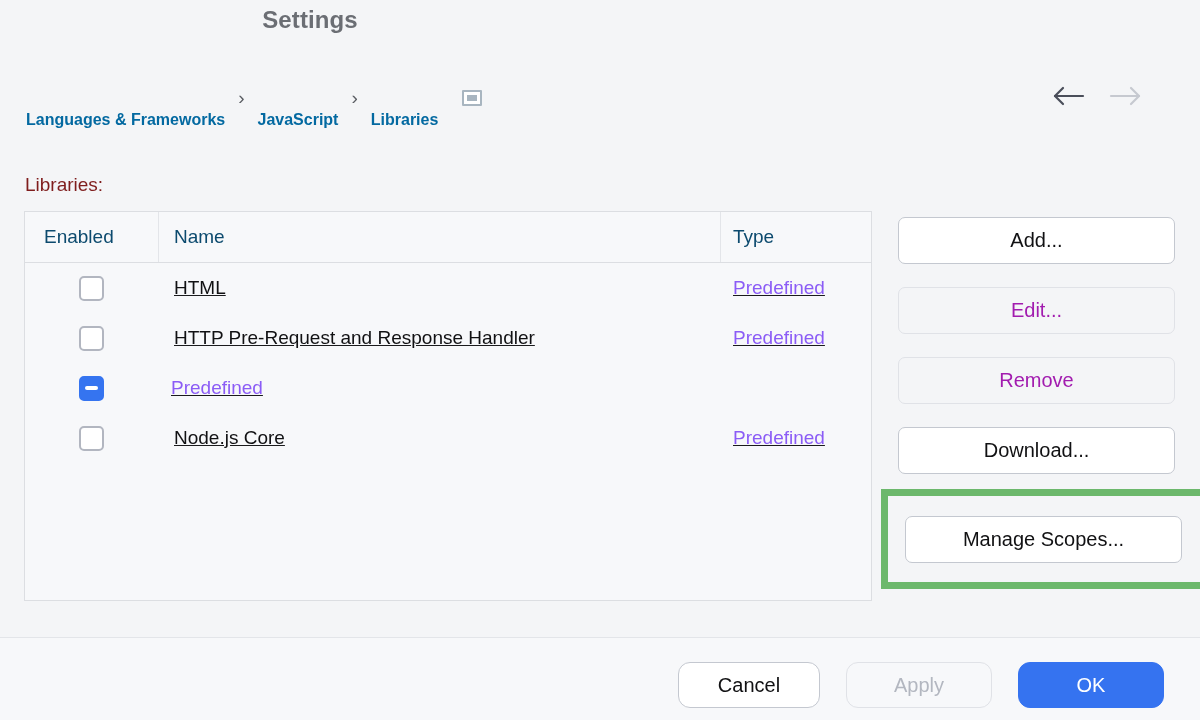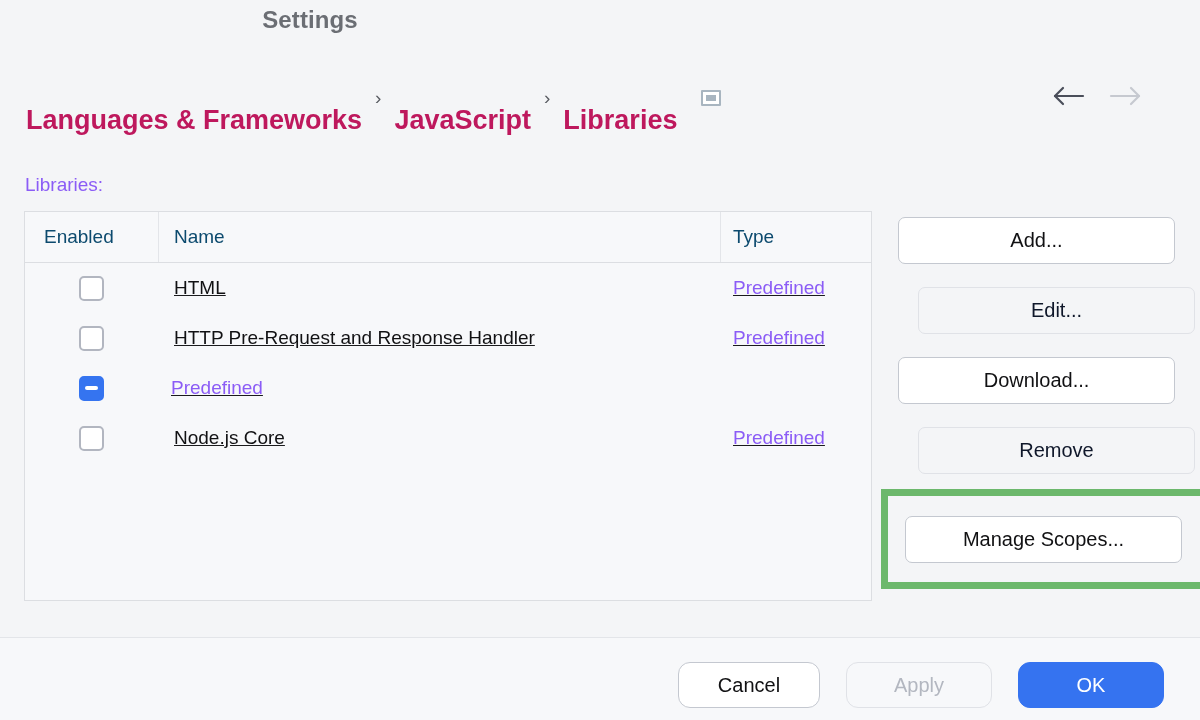--- a/index.html
+++ b/index.html
@@ -34,23 +34,23 @@
   #breadcrumb-bar {
     position: absolute;
     left: 26px;
     top: 80px;
     right: 20px;
     height: 36px;
     display: flex;
     align-items: center;
   }
   .crumb {
-    font-size: 27px;
+    font-size: 16px;
     font-weight: bold;
-    color: #be185d;
+    color: #0369a1;
     white-space: nowrap;
     margin-top: 44px;
   }
   .crumb-sep {
     font-size: 19px;
     color: #5a5d63;
     margin: 0 13px;
     font-weight: normal;
   }
   #panel-icon {
@@ -79,21 +79,21 @@
     padding-right: 38px;
   }
   .nav-arrow { display: block; }
 
   
   #libraries-label {
     position: absolute;
     left: 25px;
     top: 174px;
     font-size: 19px;
-    color: #8b5cf6;
+    color: #7f1d1d;
   }
 
   
   #libraries-table {
     position: absolute;
     left: 24px;
     top: 211px;
     width: 848px;
     height: 390px;
     box-sizing: border-box;
@@ -172,22 +172,21 @@
     justify-content: center;
     margin-bottom: 23px;
     border: 1px solid #c4c8d0;
     background: #ffffff;
     color: #111113;
     padding: 15px;
   }
   .btn.disabled {
     background: transparent;
     border-color: #e0e2e7;
-    color: #0f172a;
-    margin-left: 20px;
+    color: #a21caf;
   }
   #manage-scopes-wrap {
     position: absolute;
     left: 881px;
     top: 489px;
     width: 330px;
     height: 100px;
     box-sizing: border-box;
     border: 7px solid #6cb86c;
     background: transparent;
@@ -323,22 +322,22 @@
       <span class="checkbox"></span>
     </div>
     <div class="td col-name">Node.js Core</div>
     <div class="td col-type">Predefined</div>
   </div>
 </div>
 
 <div id="side-buttons">
   <button class="btn">Add...</button>
   <button class="btn disabled">Edit...</button>
+  <button class="btn disabled">Remove</button>
   <button class="btn">Download...</button>
-  <button class="btn disabled">Remove</button>
 </div>
 
 <div id="manage-scopes-wrap">
   <button class="btn" id="manage-scopes-button">Manage Scopes...</button>
 </div>
 
 <div id="footer-divider"></div>
 <div id="footer"></div>
 <div id="footer-buttons">
   <button class="fbtn" id="cancel-button">Cancel</button>

